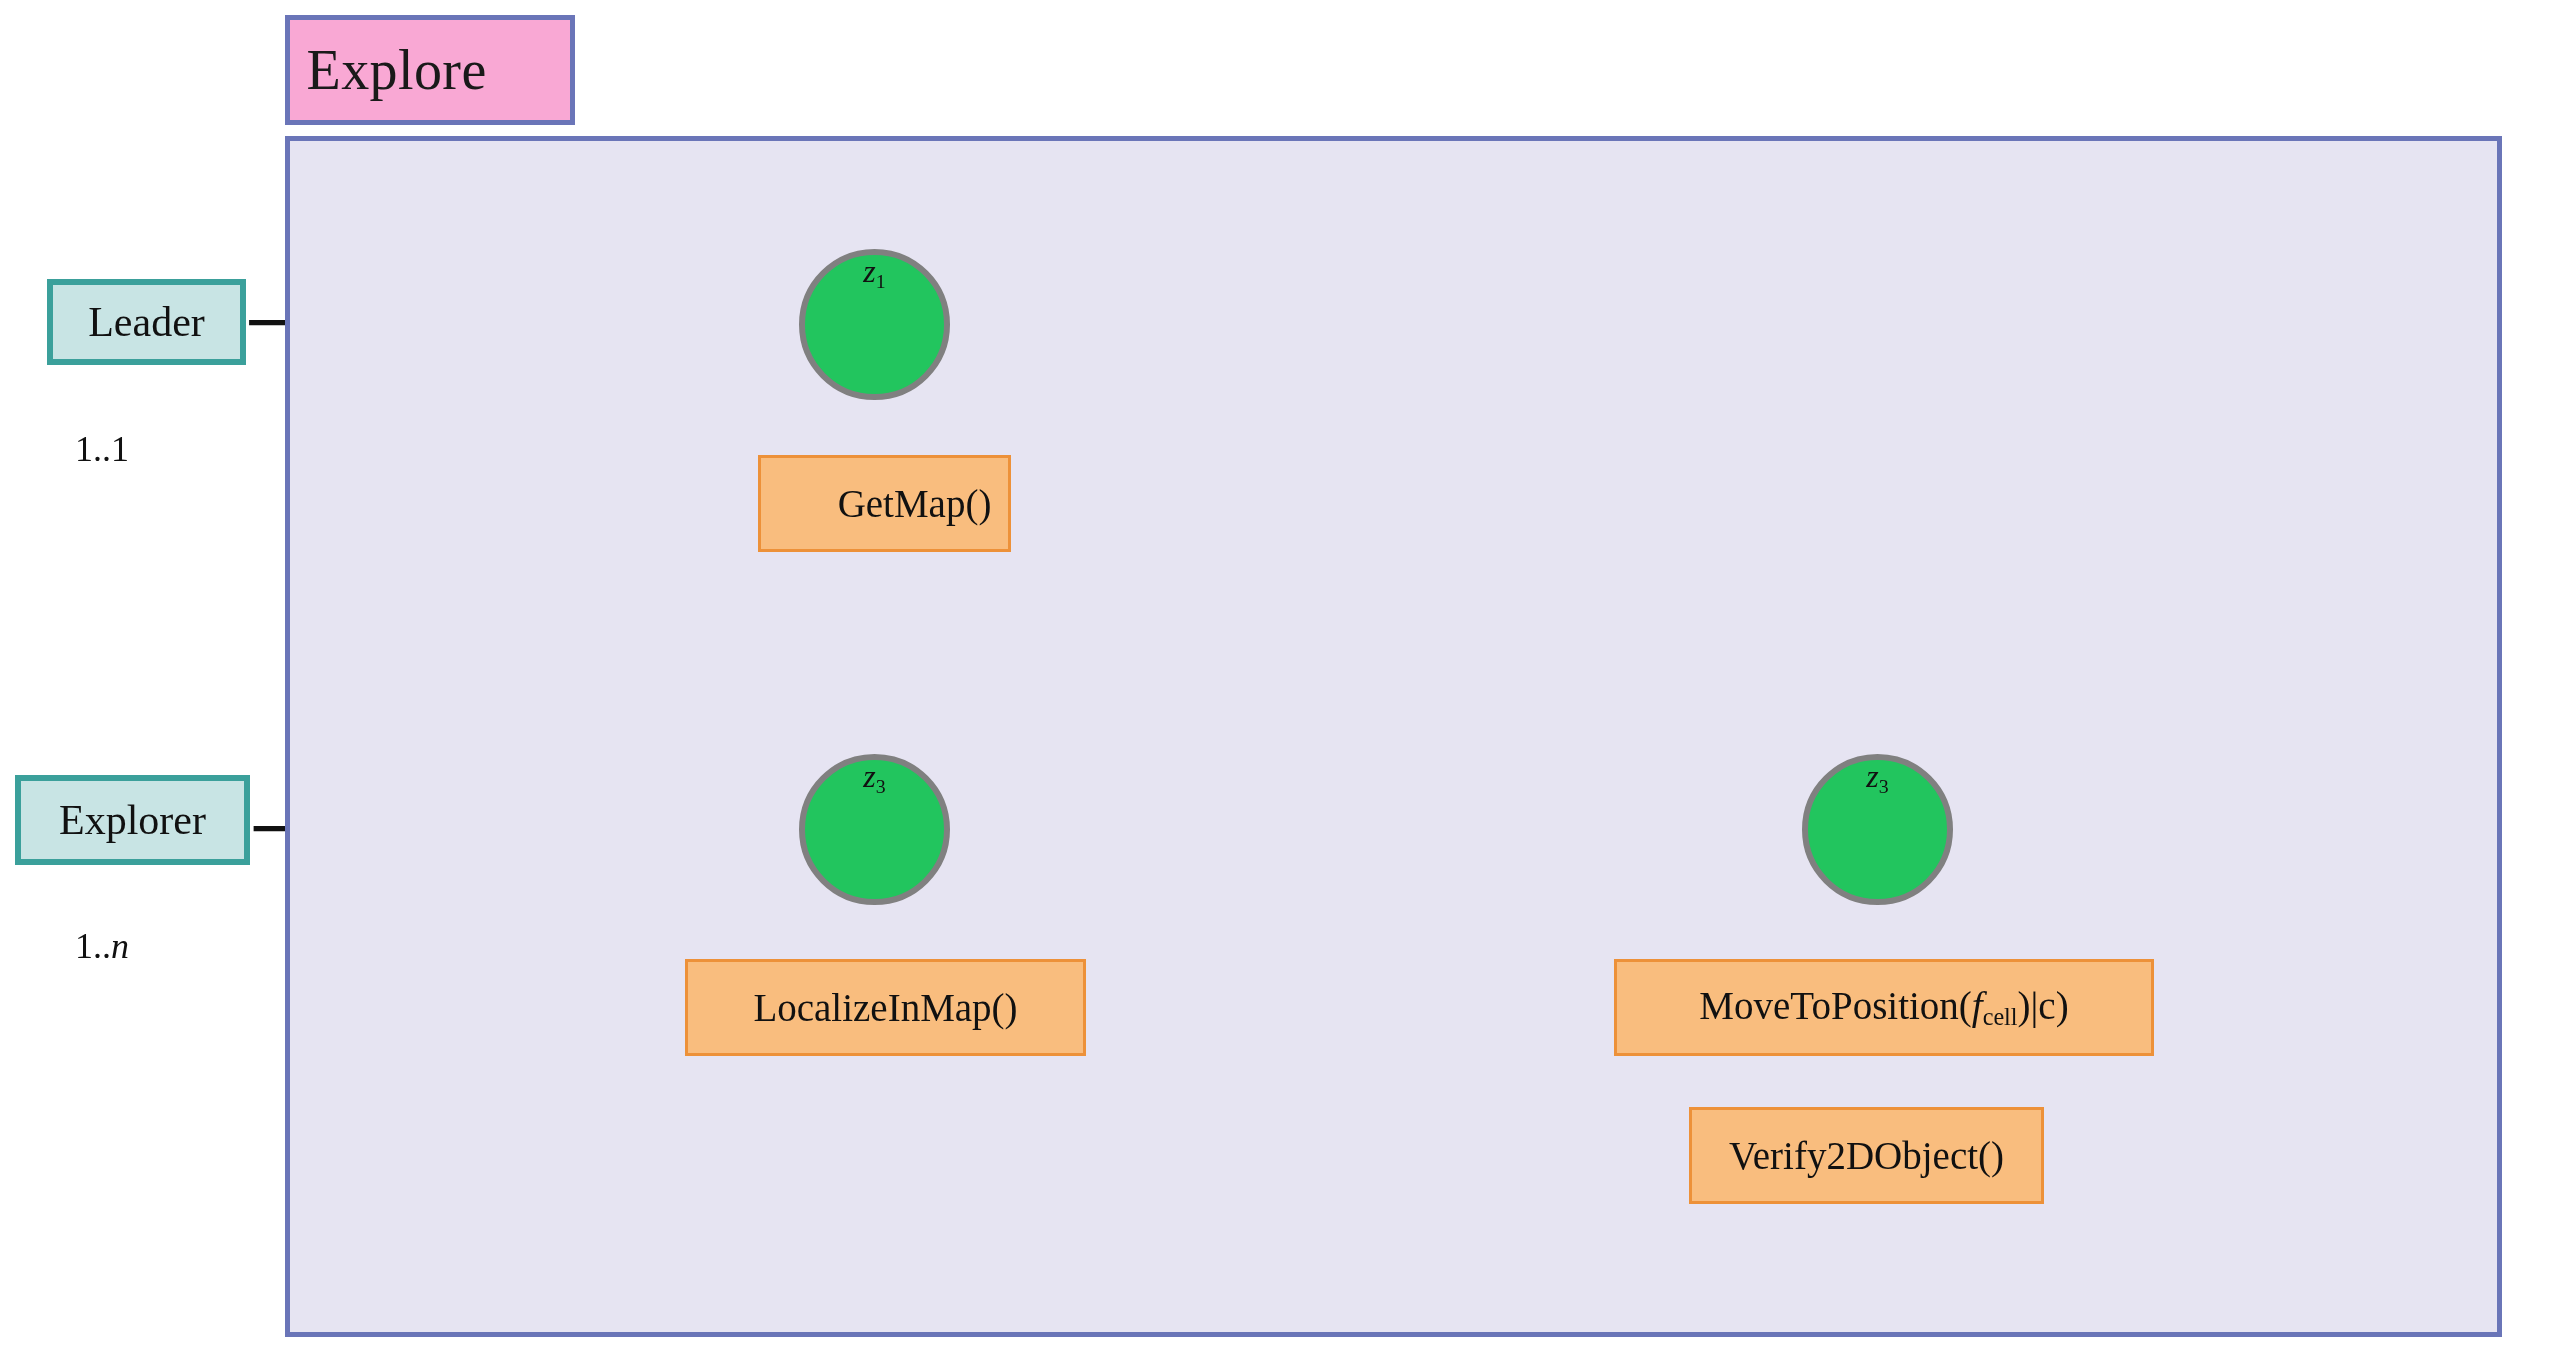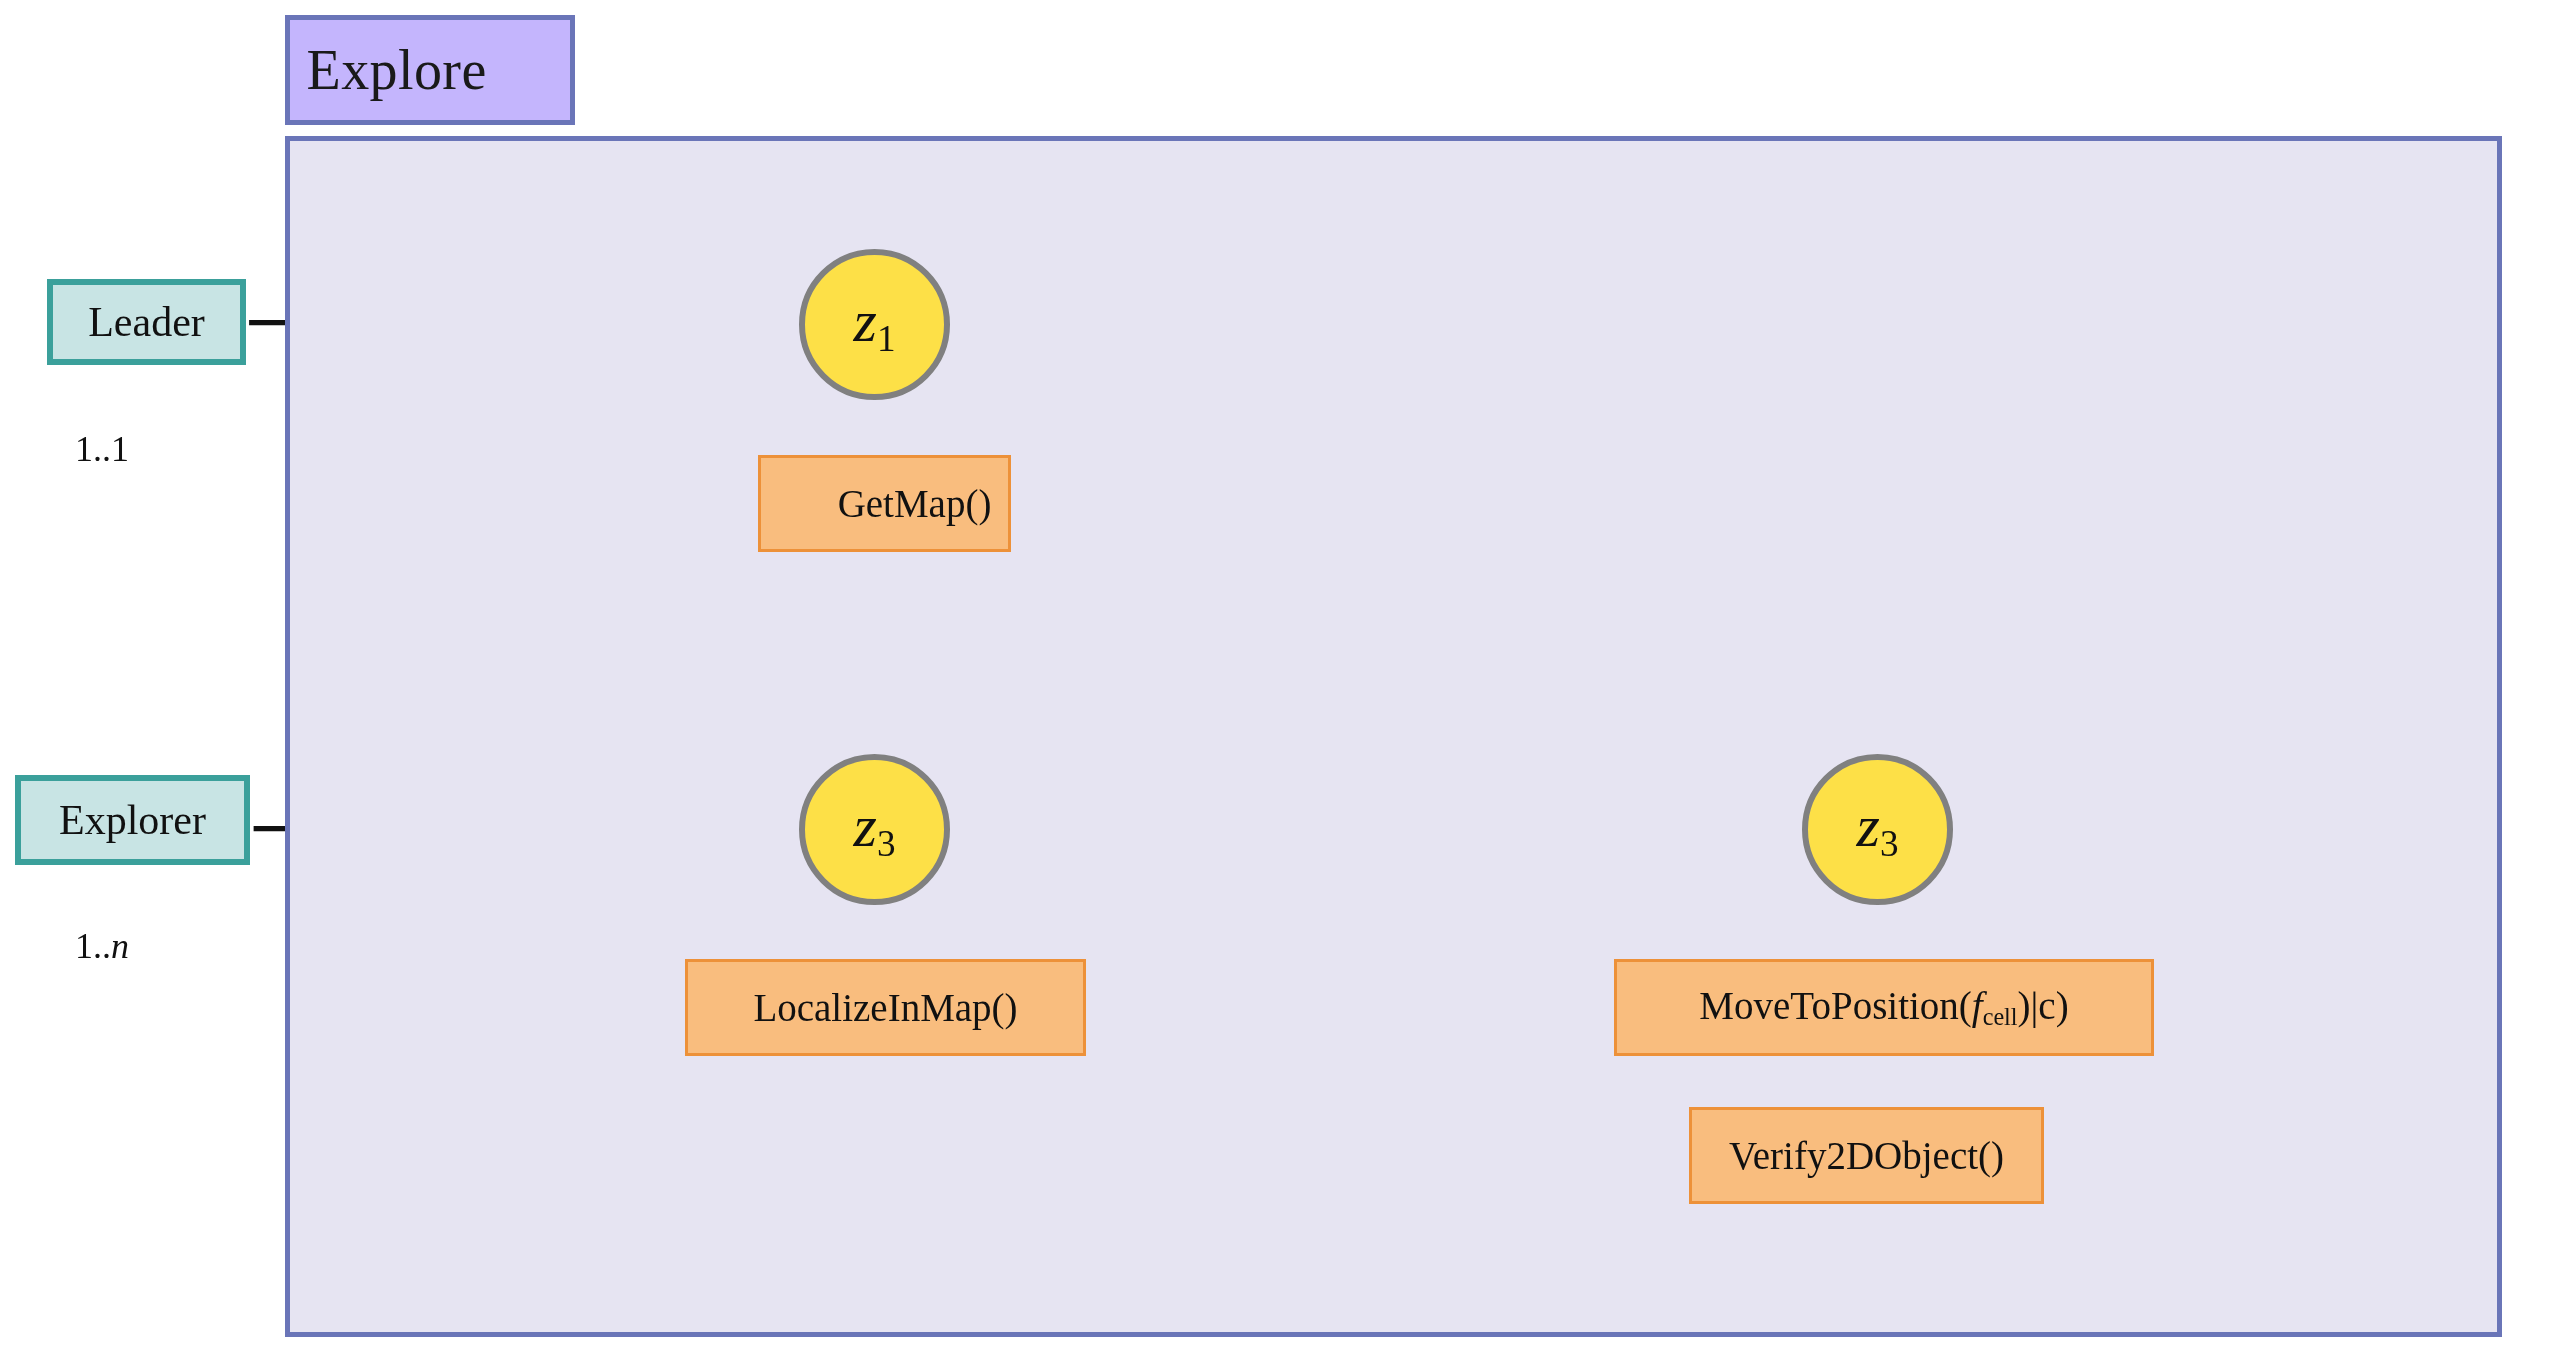--- a/index.html
+++ b/index.html
@@ -25,21 +25,21 @@
     height: 1345px;
   }
 
   
   .panel-tab {
     position: absolute;
     left: 285px;
     top: 15px;
     width: 290px;
     height: 110px;
-    background: #c4b5fd;
+    background: #f9a8d4;
     border: 5.3px solid #6a75b8;
     box-sizing: border-box;
     display: flex;
     align-items: center;
     justify-content: flex-start;
     padding-left: 16.6px;
   }
   .panel-tab .tab-text {
     font-size: 56px;
     color: #1a1a1a;
@@ -83,28 +83,28 @@
   #mult-leader   { left: 75px; top: 431px; }
   #mult-explorer { left: 75px; top: 928px; }
   .multiplicity i {
     font-style: italic;
   }
 
   
   .state-node {
     position: absolute;
     border-radius: 50%;
-    background: #fde047;
+    background: #22c55e;
     border: 6.8px solid #808080;
     box-sizing: border-box;
     display: flex;
-    align-items: center;
+    align-items: flex-start;
     justify-content: center;
     color: #111111;
-    font-size: 60px;
+    font-size: 32px;
     line-height: 1;
   }
   #state-z1    { left: 799px; top: 249px;  width: 151px; height: 151px; }
   #state-z3-a  { left: 799px; top: 754px; width: 151px; height: 151px; }
   #state-z3-b  { left: 1802px; top: 754px; width: 151px; height: 151px; }
   .state-label { display: inline-block; white-space: nowrap; }
   .state-label .var { font-style: italic; }
   .state-label sub  { font-size: 0.62em; font-style: normal; vertical-align: -0.28em; }
 
   

